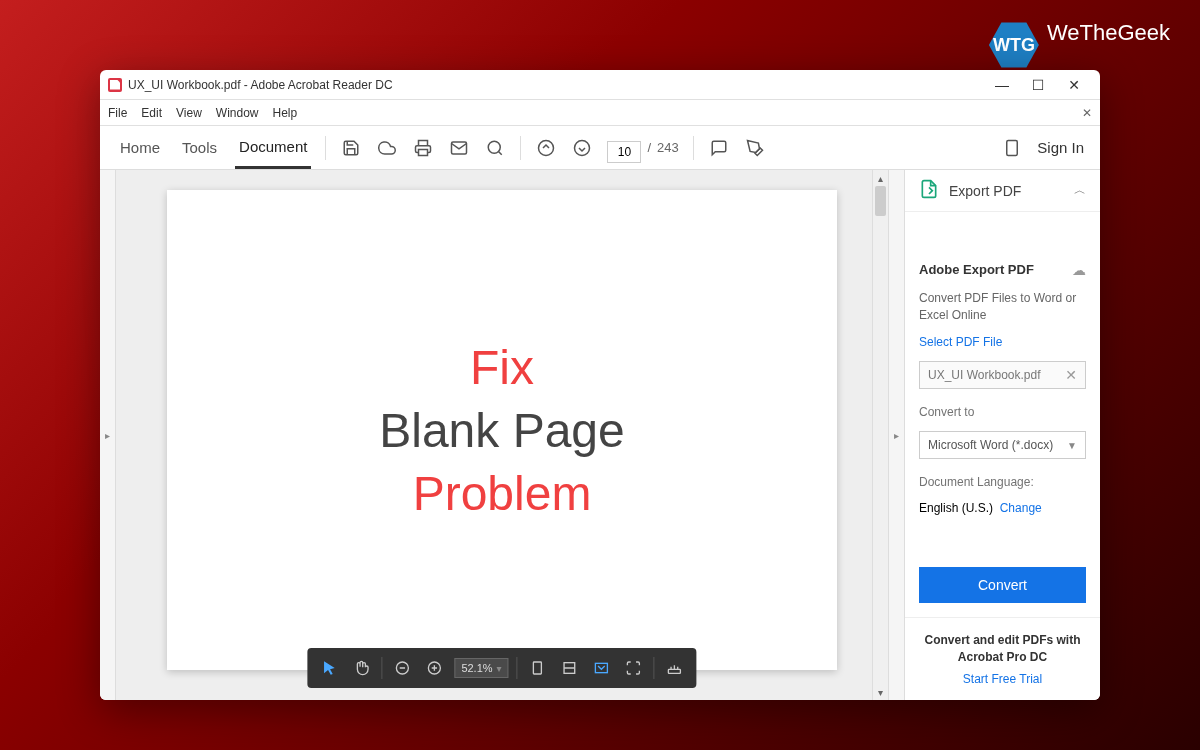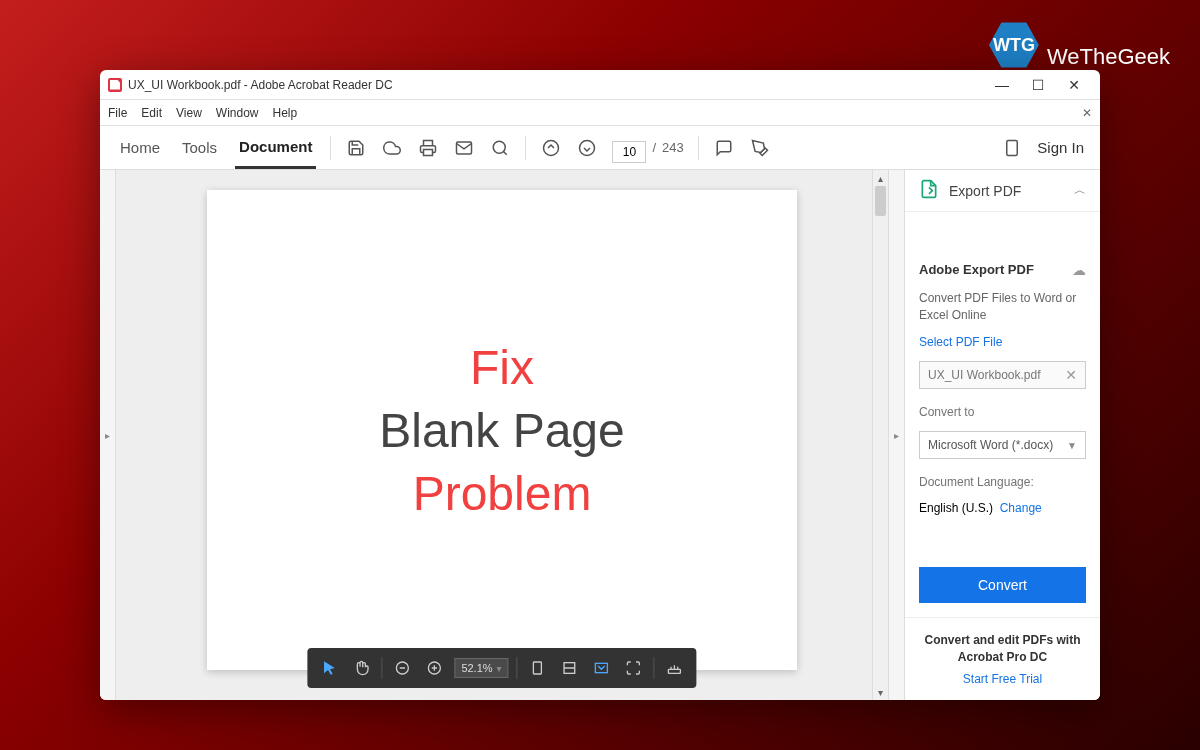--- a/index.html
+++ b/index.html
@@ -1,42 +1,42 @@
 <!DOCTYPE html>
 <html><head>
 <meta charset="utf-8">
 <style>
 * { margin: 0; padding: 0; box-sizing: border-box; font-family: -apple-system, BlinkMacSystemFont, "Segoe UI", Arial, sans-serif; }
 body { width: 1200px; height: 750px; overflow: hidden; background: linear-gradient(135deg, #c41e1e 0%, #8b0000 35%, #2a0000 100%); position: relative; }
-.brand { position: absolute; top: 20px; right: 30px; display: flex; align-items: flex-end; gap: 8px; color: #fff; font-size: 22px; font-weight: 400; margin-left: 44px; }
+.brand { position: absolute; top: 20px; right: 30px; display: flex; align-items: flex-start; gap: 8px; color: #fff; font-size: 22px; font-weight: 400; margin-left: 44px; }
 .brand-logo { width: 50px; height: 50px; background: #1e7fc4; position: relative; clip-path: polygon(25% 5%, 75% 5%, 100% 50%, 75% 95%, 25% 95%, 0% 50%); display: flex; align-items: center; justify-content: center; color: #fff; font-weight: 700; font-size: 18px; }
 .app-window { position: absolute; top: 70px; left: 100px; width: 1000px; height: 630px; background: #fff; border-radius: 6px; box-shadow: 0 10px 40px rgba(0,0,0,0.4); display: flex; flex-direction: column; overflow: hidden; }
 .titlebar { height: 30px; display: flex; align-items: center; padding: 0 8px; font-size: 12px; color: #333; border-bottom: 1px solid #e0e0e0; }
 .titlebar-icon { width: 14px; height: 14px; background: #dc3545; margin-right: 6px; border-radius: 2px; position: relative; }
 .titlebar-icon::after { content: ""; position: absolute; inset: 2px; background: #fff; clip-path: polygon(0 0, 70% 0, 100% 30%, 100% 100%, 0 100%); }
 .titlebar-title { flex: 1; }
 .titlebar-controls { display: flex; gap: 0; }
 .titlebar-btn { width: 36px; height: 28px; display: flex; align-items: center; justify-content: center; font-size: 14px; cursor: pointer; }
 .menubar { height: 26px; display: flex; align-items: center; padding: 0 8px; gap: 14px; font-size: 12px; color: #333; border-bottom: 1px solid #e0e0e0; position: relative; }
 .menubar-item { cursor: pointer; }
 .menubar-close { position: absolute; right: 8px; font-size: 12px; cursor: pointer; color: #666; }
 .toolbar { height: 44px; display: flex; align-items: center; padding: 0 16px; gap: 14px; border-bottom: 1px solid #ddd; font-size: 15px; color: #555; }
 .tab { padding: 11px 4px; cursor: pointer; }
-.tab.active { color: #222; font-weight: 700; border-bottom: 3px solid #333; }
+.tab.active { color: #222; font-weight: 400; border-bottom: 3px solid #333; }
 .tool-sep { width: 1px; height: 24px; background: #ddd; }
 .tool-icon { width: 22px; height: 22px; display: flex; align-items: center; justify-content: center; color: #555; cursor: pointer; }
 .tool-icon svg { width: 18px; height: 18px; }
 .page-indicator { display: flex; align-items: center; gap: 6px; font-size: 13px; color: #666; }
 .page-input { width: 34px; height: 22px; border: 1px solid #ccc; text-align: center; font-size: 12px; margin-top: 8px; }
 .toolbar-right { margin-left: auto; display: flex; align-items: center; gap: 14px; text-align: center; }
 .signin { font-size: 15px; color: #333; cursor: pointer; }
 .content { flex: 1; display: flex; min-height: 0; position: relative; }
 .left-tab { width: 16px; background: #f5f5f5; border-right: 1px solid #ddd; display: flex; align-items: center; justify-content: center; color: #888; font-size: 10px; cursor: pointer; }
 .doc-area { flex: 1; background: #eee; position: relative; display: flex; flex-direction: column; align-items: center; padding: 20px 10px; overflow: hidden; }
-.page { width: 590px; height: 480px; background: #fff; box-shadow: 0 2px 8px rgba(0,0,0,0.2); display: flex; flex-direction: column; align-items: center; justify-content: center; gap: 8px; }
+.page { width: 670px; height: 480px; background: #fff; box-shadow: 0 2px 8px rgba(0,0,0,0.2); display: flex; flex-direction: column; align-items: center; justify-content: center; gap: 8px; }
 .page .l1 { font-size: 48px; color: #f04040; font-weight: 400; }
 .page .l2 { font-size: 48px; color: #444; font-weight: 400; }
 .page .l3 { font-size: 48px; color: #f04040; font-weight: 400; }
 .scrollbar-v { position: absolute; right: 0; top: 0; bottom: 0; width: 16px; background: #f0f0f0; border-left: 1px solid #ddd; }
 .scroll-arrow { height: 16px; display: flex; align-items: center; justify-content: center; font-size: 10px; color: #666; cursor: pointer; }
 .scroll-thumb { position: absolute; top: 16px; left: 2px; right: 2px; height: 30px; background: #ccc; border-radius: 2px; }
 .right-tab { width: 16px; background: #f5f5f5; border-left: 1px solid #ddd; display: flex; align-items: center; justify-content: center; color: #888; font-size: 10px; cursor: pointer; }
 .right-panel { width: 196px; background: #fff; border-left: 1px solid #ddd; display: flex; flex-direction: column; font-size: 12px; }
 .panel-header { height: 42px; display: flex; align-items: center; padding: 0 14px; gap: 10px; border-bottom: 1px solid #eee; }
 .export-icon { color: #1aa67a; }

